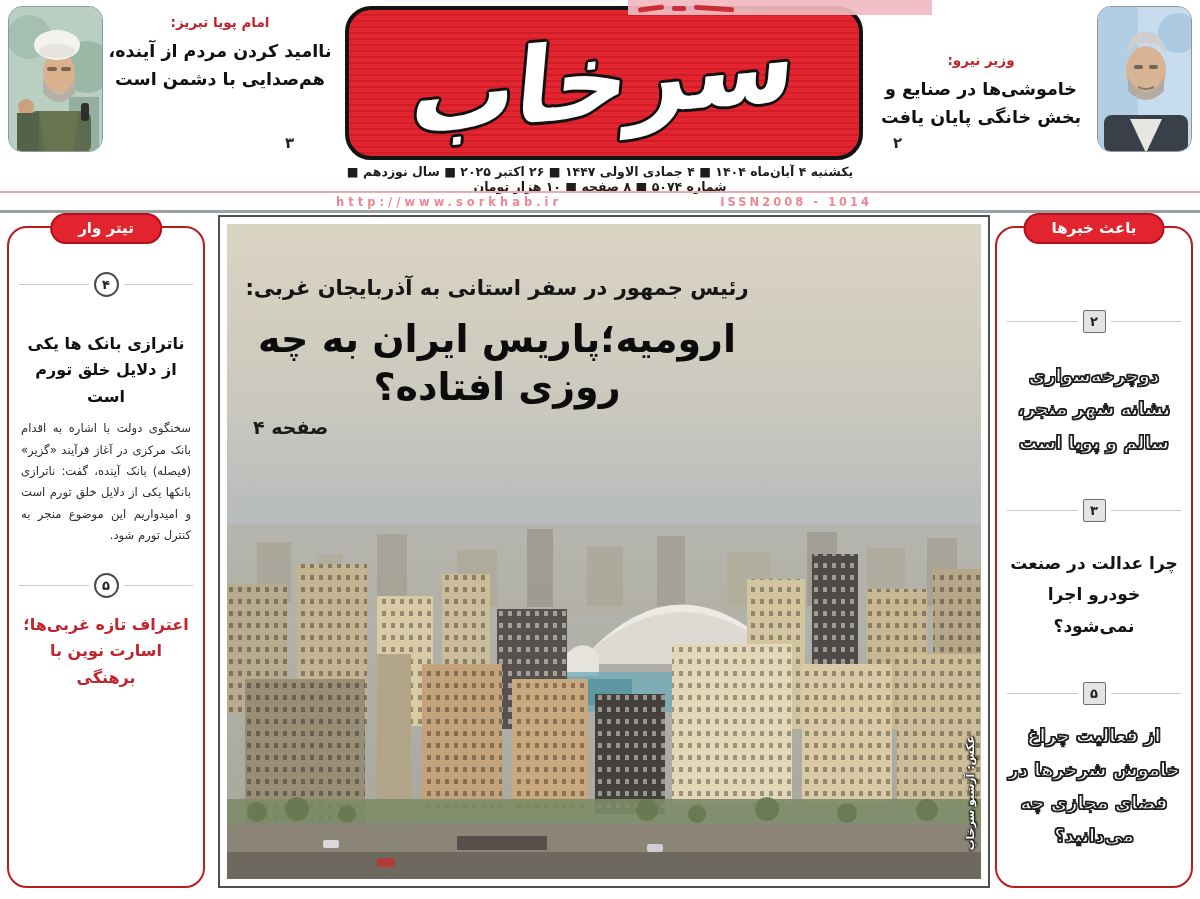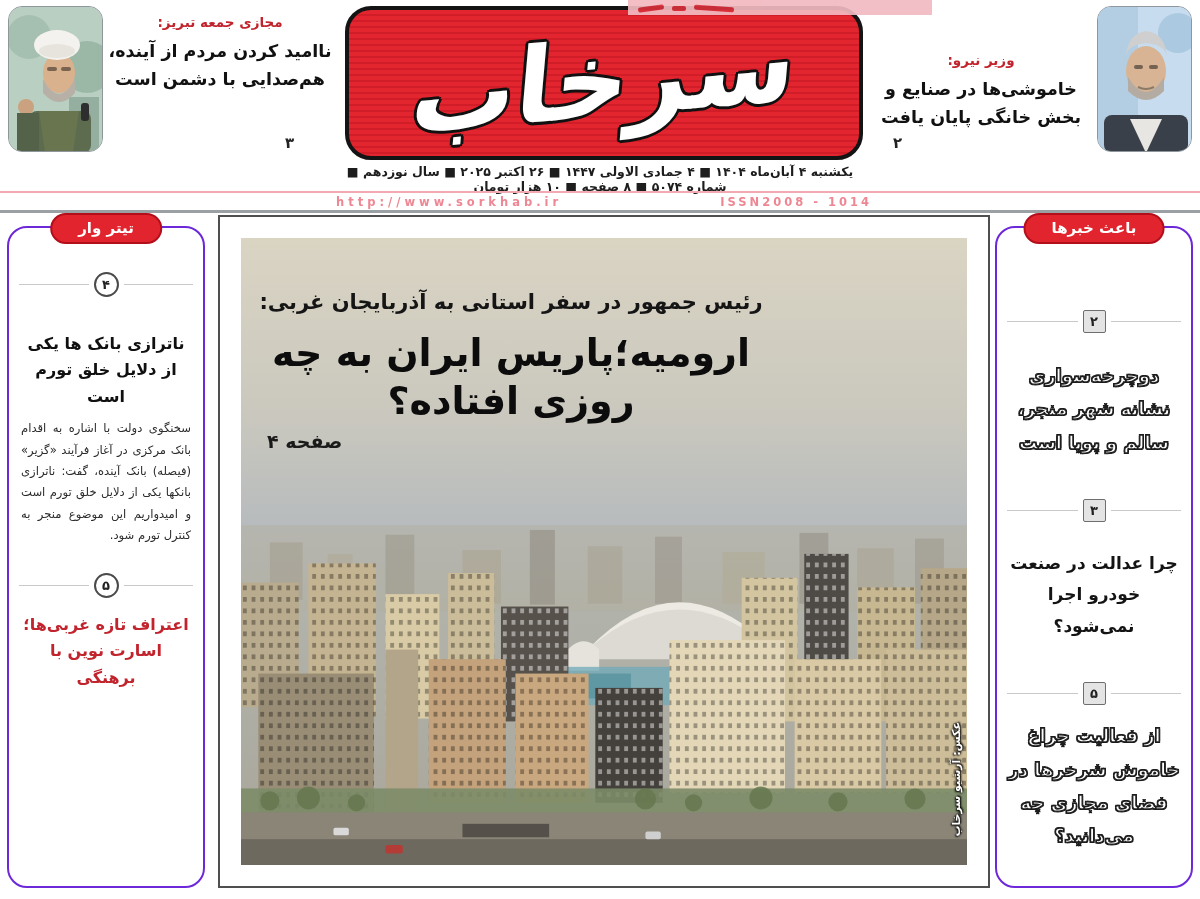--- a/index.html
+++ b/index.html
@@ -50,21 +50,21 @@
   #top-right-story { left:868px; width:226px;margin-top:38px; }
   .kicker-red { color:#c2242e; font-size:13.5px; font-weight:bold; margin-bottom:7px; }
   .side-headline { color:#111; font-size:17.5px; font-weight:bold; line-height:1.6; }
   .side-pagenum { position:absolute; font-size:15px; font-weight:bold; color:#222; }
   #pagenum-left  { left:285px; top:134px; }
   #pagenum-right { left:893px; top:134px; }
 
   
   .col {
     top:226px; width:198px; height:662px; background:#fff;
-    border:2px solid #6d28d9; border-radius:20px;text-decoration:underline;
+    border:2px solid #b91c1c; border-radius:20px;text-decoration:underline;
   }
   #left-col  { left:7px; }
   #right-col { left:995px; }
   .col-pill {
     position:absolute; top:-15px; left:50%; transform:translateX(-50%);
     background:#e2242e; color:#fff; font-weight:bold; font-size:15px;
     padding:4px 26px 5px; border-radius:16px; border:2px solid #b30f1a;
     white-space:nowrap; z-index:3;
   }
   .col-inner { position:absolute; inset:16px 10px 8px; direction:rtl; text-align:center; }
@@ -91,21 +91,21 @@
   .r-outline {
     color:#ffffff; font-size:18px;
     -webkit-text-stroke:1.3px #1d1d1d;
     text-shadow:1px 1px 0 #1d1d1d,-1px -1px 0 #1d1d1d,1px -1px 0 #1d1d1d,-1px 1px 0 #1d1d1d;
   }
   .sp { height:14px; } .sp-lg { height:26px; } .sp-xl { height:40px; }
 
   
   #main-frame {
     left:218px; top:215px; width:772px; height:673px;
-    border:2px solid #4f4f4f; background:#fff; padding:21px;
+    border:2px solid #4f4f4f; background:#fff; padding:7px;
   }
   #main-photo { position:relative; width:100%; height:100%; overflow:hidden; background:#cfcabd; }
   #main-photo svg { display:block; width:100%; height:100%; }
   #headline-block { position:absolute; left:0; top:52px; width:540px; text-align:center; direction:rtl; }
   #main-kicker { font-size:21px; font-weight:bold; color:#151515; }
   #main-headline {
     margin-top:16px; font-size:38px; font-weight:bold; color:#0c0c0c;
     line-height:1.25; letter-spacing:-0.5px;
   }
   #main-pageref { position:absolute; left:26px; top:192px; font-size:19px; font-weight:bold; color:#1a1a1a; direction:rtl; }
@@ -144,21 +144,21 @@
       <ellipse cx="48" cy="38" rx="23" ry="15" fill="#f4f2ee"></ellipse>
       <ellipse cx="48" cy="44" rx="18" ry="7" fill="#e7e4de"></ellipse>
       <rect x="38" y="60" width="10" height="4" rx="2" fill="#5a4a3c" opacity=".75"></rect>
       <rect x="52" y="60" width="10" height="4" rx="2" fill="#5a4a3c" opacity=".75"></rect>
       <circle cx="17" cy="100" r="8" fill="#caa27f"></circle>
       <rect x="8" y="106" width="22" height="40" fill="#55624a"></rect>
       <rect x="72" y="96" width="8" height="18" rx="3" fill="#2e2e2e"></rect>
     </svg>
   </div>
   <div class="abs top-story" id="top-left-story">
-    <div class="kicker-red">مجازی جمعه تبریز:</div>
+    <div class="kicker-red">امام پویا تبریز:</div>
     <div class="side-headline">ناامید کردن مردم از آینده، هم‌صدایی با دشمن است</div>
   </div>
   <div class="abs side-pagenum" id="pagenum-left">۳</div>
 
   <div class="abs top-story" id="top-right-story">
     <div class="kicker-red">وزیر نیرو:</div>
     <div class="side-headline">خاموشی‌ها در صنایع و بخش خانگی پایان یافت</div>
   </div>
   <div class="abs side-pagenum" id="pagenum-right">۲</div>
   <div class="abs side-photo" id="photo-minister">

